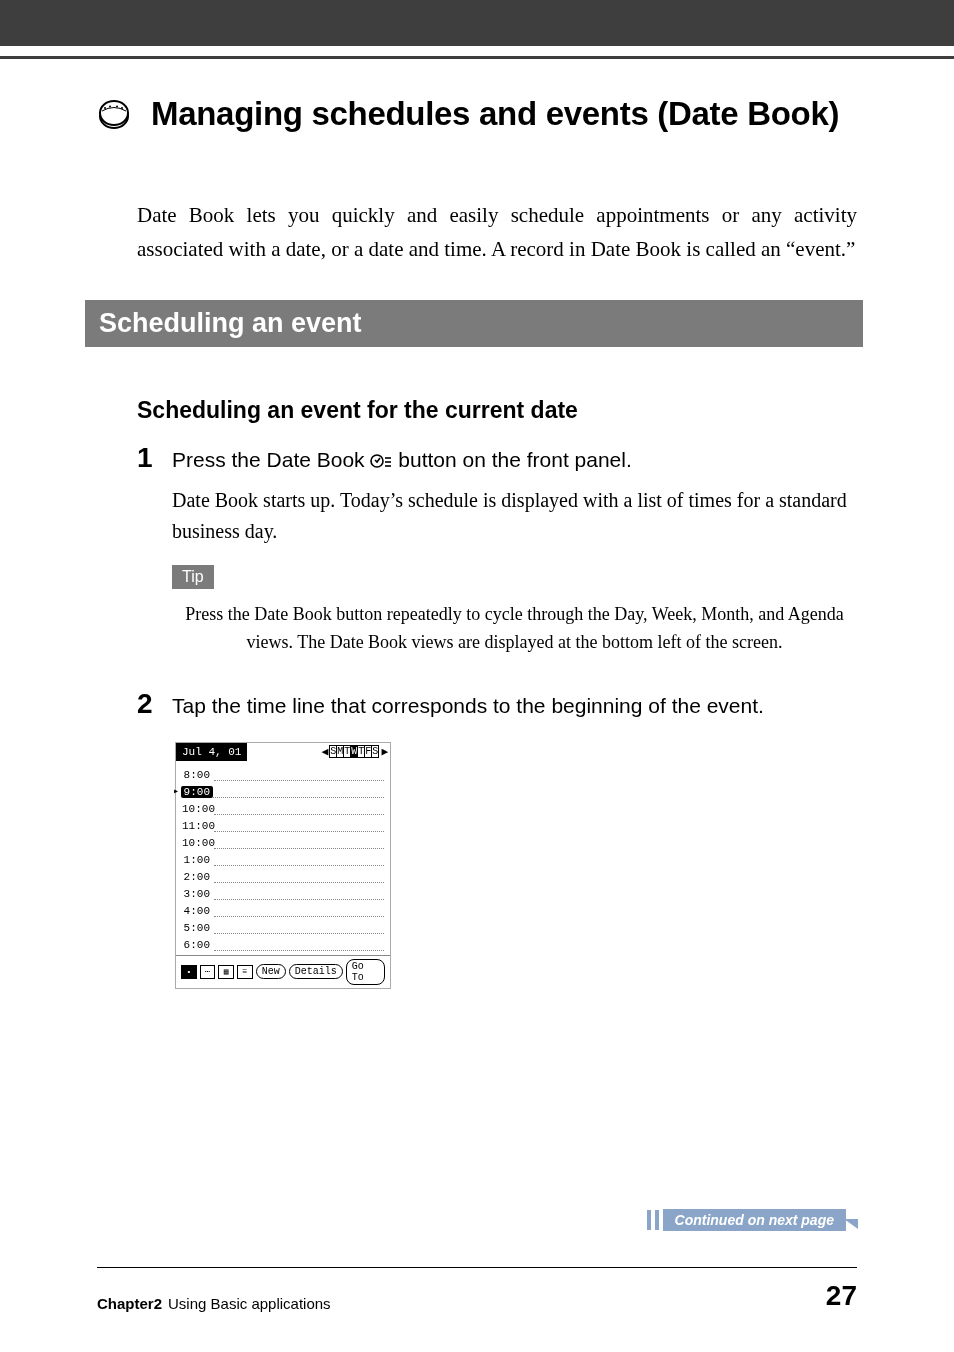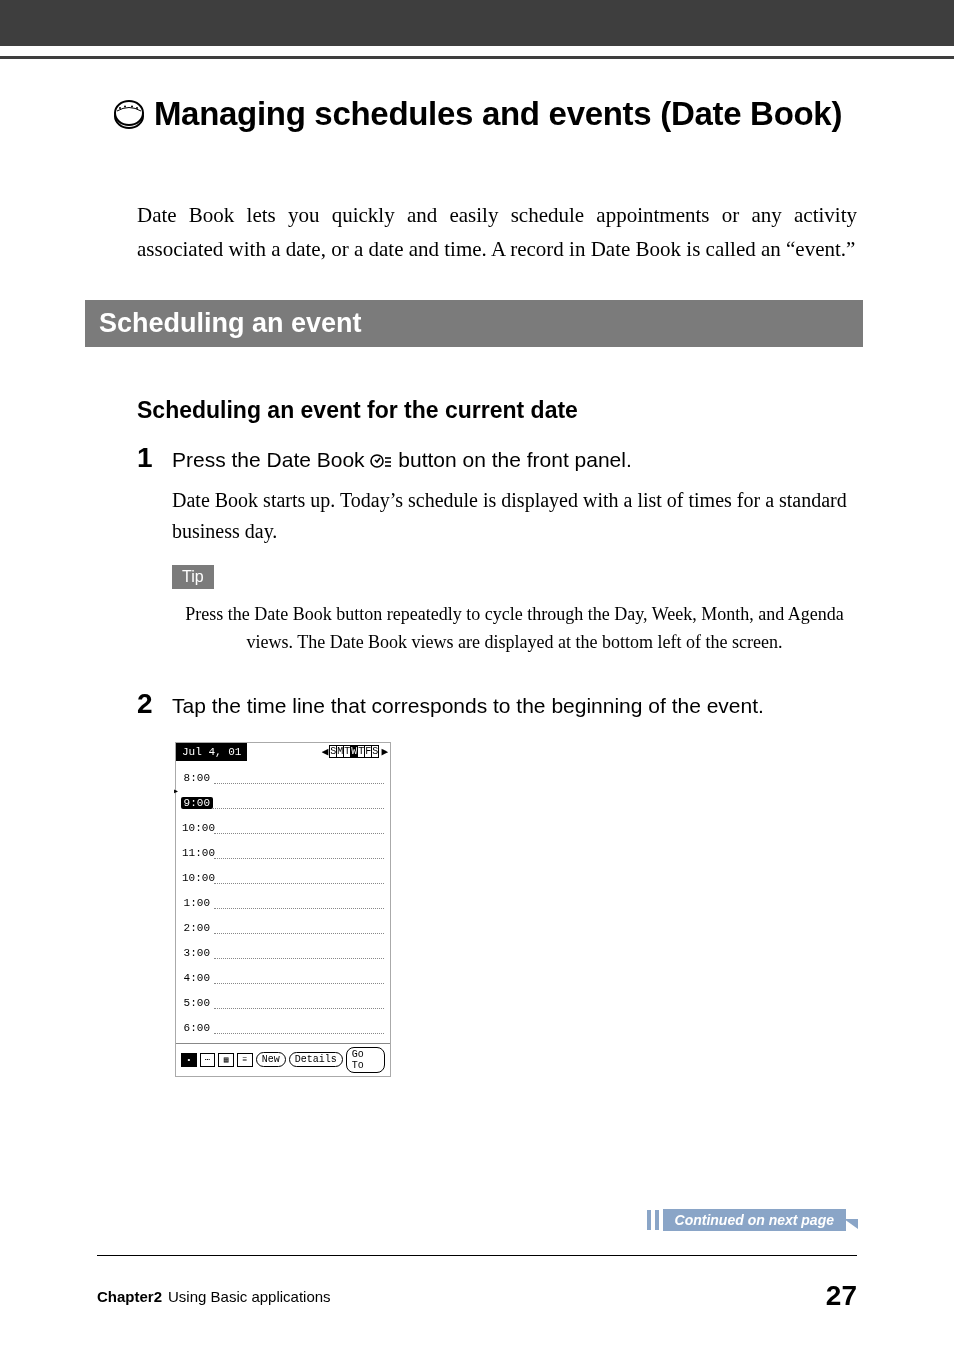--- a/index.html
+++ b/index.html
@@ -25,23 +25,22 @@
   .content {
     padding: 36px 97px 0 97px;
   }
   .chapter-title {
     font-family: "Trebuchet MS", "Franklin Gothic Medium", Arial, sans-serif;
     font-weight: 900;
     font-size: 33px;
     letter-spacing: -0.3px;
     display: flex;
     align-items: center;
-    gap: 8px;
+    gap: 20px;
     margin-bottom: 66px;
-    justify-content: center;
   }
   .chapter-title svg { flex: none; }
   .intro {
     margin-left: 40px;
     font-size: 21px;
     line-height: 1.6;
     text-align: justify;
     margin-bottom: 34px;
   }
   .section-band {
@@ -148,23 +147,22 @@
   .db-day.current {
     background: #000;
     color: #fff;
   }
   .db-body {
     padding: 3px 6px 4px 6px;
     position: relative;
   }
   .db-row {
     display: flex;
-    align-items: flex-start;
+    align-items: flex-end;
     height: 17px;
-    margin-top: 8px;
   }
   .db-time {
     width: 32px;
     text-align: right;
     font-size: 11px;
     padding-right: 4px;
     flex: none;
   }
   .db-time.sel {
     background: #000;
@@ -242,23 +240,23 @@
     align-self: flex-start;
     margin-top: 10px;
   }
   
   .footer {
     position: absolute;
     left: 97px;
     right: 97px;
     bottom: 40px;
     border-top: 1px solid #000;
-    padding-top: 24px;
-    display: flex;
-    align-items: center;
+    padding-top: 12px;
+    display: flex;
+    align-items: flex-end;
     font-family: "Trebuchet MS", Arial, sans-serif;
   }
   .footer .chap {
     font-weight: 900;
     font-size: 15px;
   }
   .footer .chap-desc {
     font-size: 15px;
     margin-left: 6px;
     font-weight: normal;

